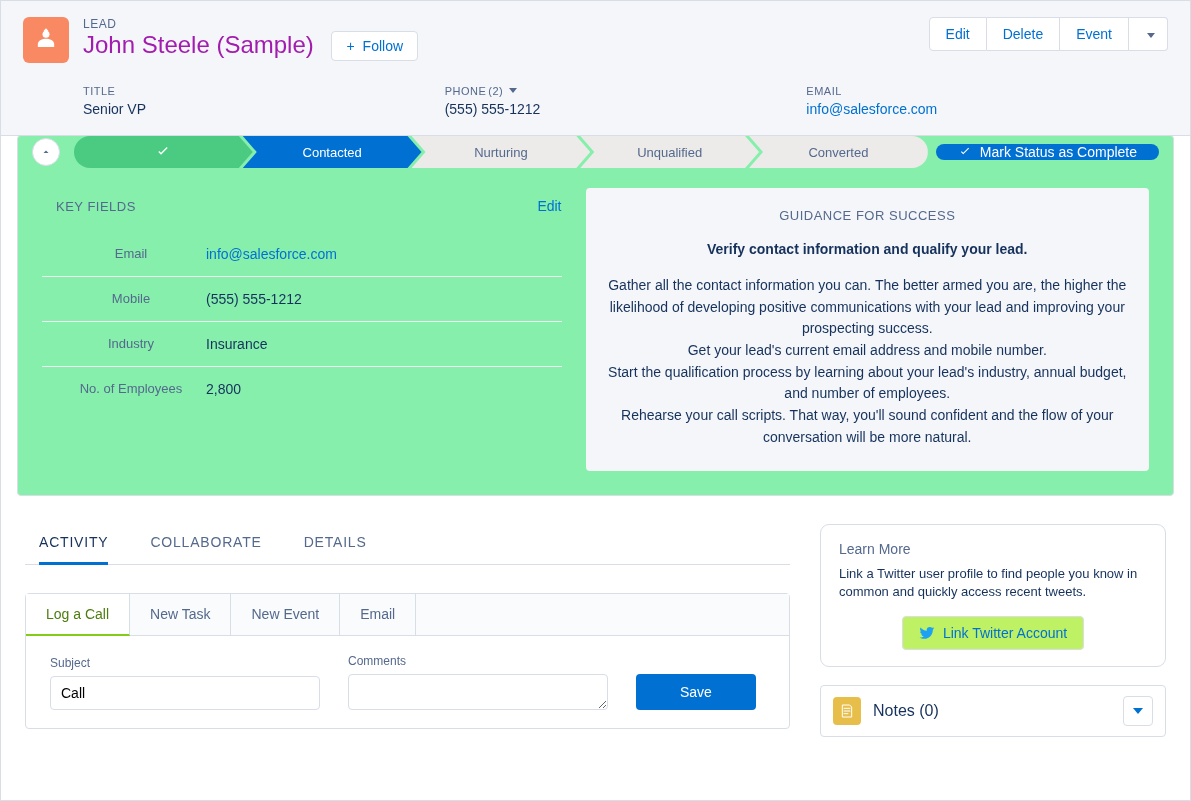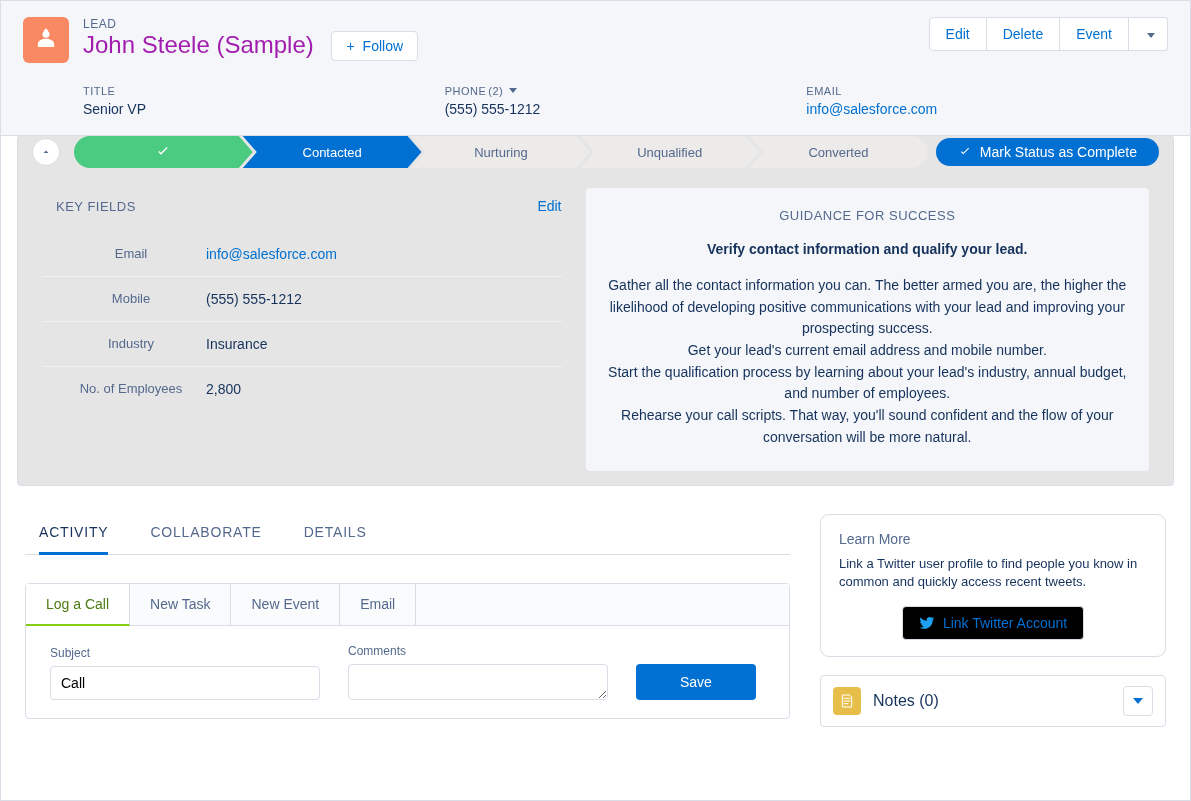--- a/index.html
+++ b/index.html
@@ -69,22 +69,22 @@
 .summary-value { font-size: 14px; color: #16325c; }
 .summary-value.link { color: #0070d2; }
 .phone-count { margin-left: 2px; }
 .caret-down {
   width: 0; height: 0; border-left: 4px solid transparent;
   border-right: 4px solid transparent; border-top: 5px solid #54698d;
   display: inline-block; margin-left: 6px; position: relative; top: -1px;
 }
 .body { padding: 0 16px 0 16px; }
 .path-card {
-  background: #e5e5e5; border: 1px solid #d8dde6; border-radius: 4px;
-  margin-top: -1px; padding: 0 0 14px 0;
+  background: #86efac; border: 1px solid #d8dde6; border-radius: 4px;
+  margin-top: -1px; padding: 0 0 24px 0;
 }
 .path-bar {
   display: flex; align-items: center; gap: 8px;
   padding: 0 0 0 0; position: relative;
   margin: 0 0 20px 0;
 }
 .collapse-btn {
   width: 28px; height: 28px; border-radius: 50%; border: 1px solid #d8dde6;
   background: #fff; display: flex; align-items: center; justify-content: center;
   margin: 0 6px 0 14px; cursor: pointer; flex-shrink: 0;
@@ -104,21 +104,21 @@
 }
 .step:last-child {
   clip-path: polygon(0 0, 100% 0, 100% 100%, 0 100%, 14px 50%);
   border-radius: 0 16px 16px 0;
 }
 .step.done { background: #4bca81; color: #fff; }
 .step.active { background: #0070d2; color: #fff; }
 .step svg { width: 16px; height: 16px; fill: #fff; }
 .mark-complete {
   background: #0070d2; color: #fff; border: none; border-radius: 16px;
-  padding: 0 22px; height: 28px; font-size: 14px; cursor: pointer;
+  padding: 0 22px; height: 16px; font-size: 14px; cursor: pointer;
   display: inline-flex; align-items: center; gap: 8px; margin-right: 14px;
 }
 .mark-complete svg { width: 14px; height: 14px; fill: #fff; }
 .path-content {
   display: flex; gap: 24px; padding: 0 24px; text-align: center;
 }
 .key-fields { flex: 1; }
 .kf-header {
   display: flex; justify-content: space-between; align-items: center;
   margin-bottom: 18px; padding: 10px 0 0 14px;
@@ -181,21 +181,21 @@
   background: #0070d2; color: #fff; border: none; border-radius: 4px;
   padding: 10px 44px; font-size: 14px; cursor: pointer;
 }
 .side-card {
   border: 1px solid #d8dde6; border-radius: 9px; padding: 16px 18px;
   margin-bottom: 18px;
 }
 .learn-title { font-size: 14px; color: #54698d; margin-bottom: 8px; }
 .learn-body { font-size: 13px; color: #16325c; line-height: 1.45; margin-bottom: 14px; }
 .twitter-btn {
-  border: 1px solid #d8dde6; background: #000000; color: #0070d2;
+  border: 1px solid #d8dde6; background: #bef264; color: #0070d2;
   border-radius: 4px; padding: 8px 16px; font-size: 14px; cursor: pointer;
   display: inline-flex; align-items: center; gap: 8px; margin: 0 auto;
 }
 .twitter-btn svg { width: 16px; height: 16px; fill: #1da1f2; }
 .center { text-align: center; }
 .notes-card {
   border: 1px solid #d8dde6; border-radius: 4px; padding: 10px 12px;
   display: flex; align-items: center;
 }
 .notes-icon {

